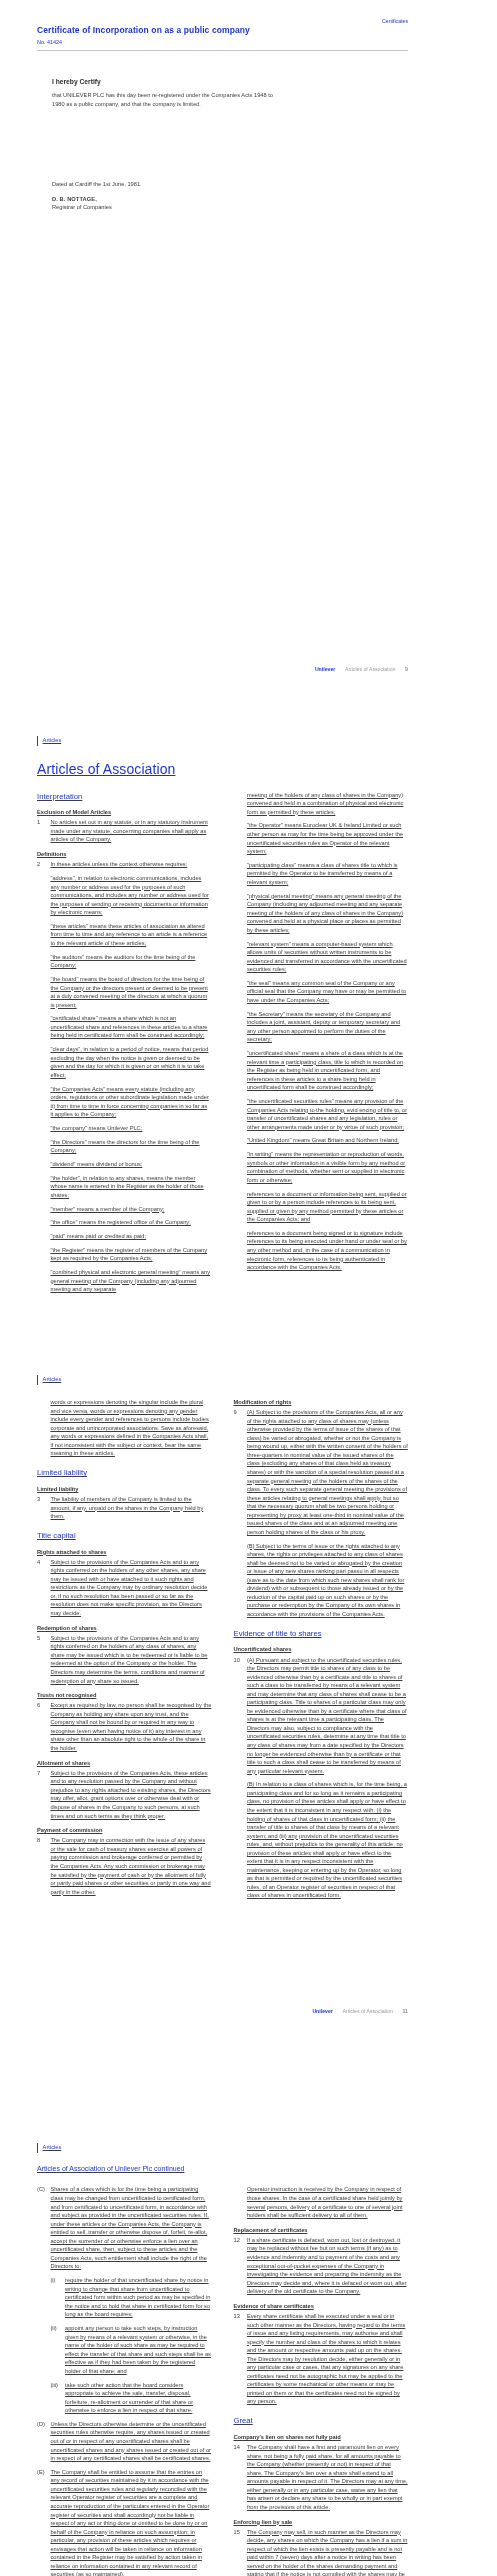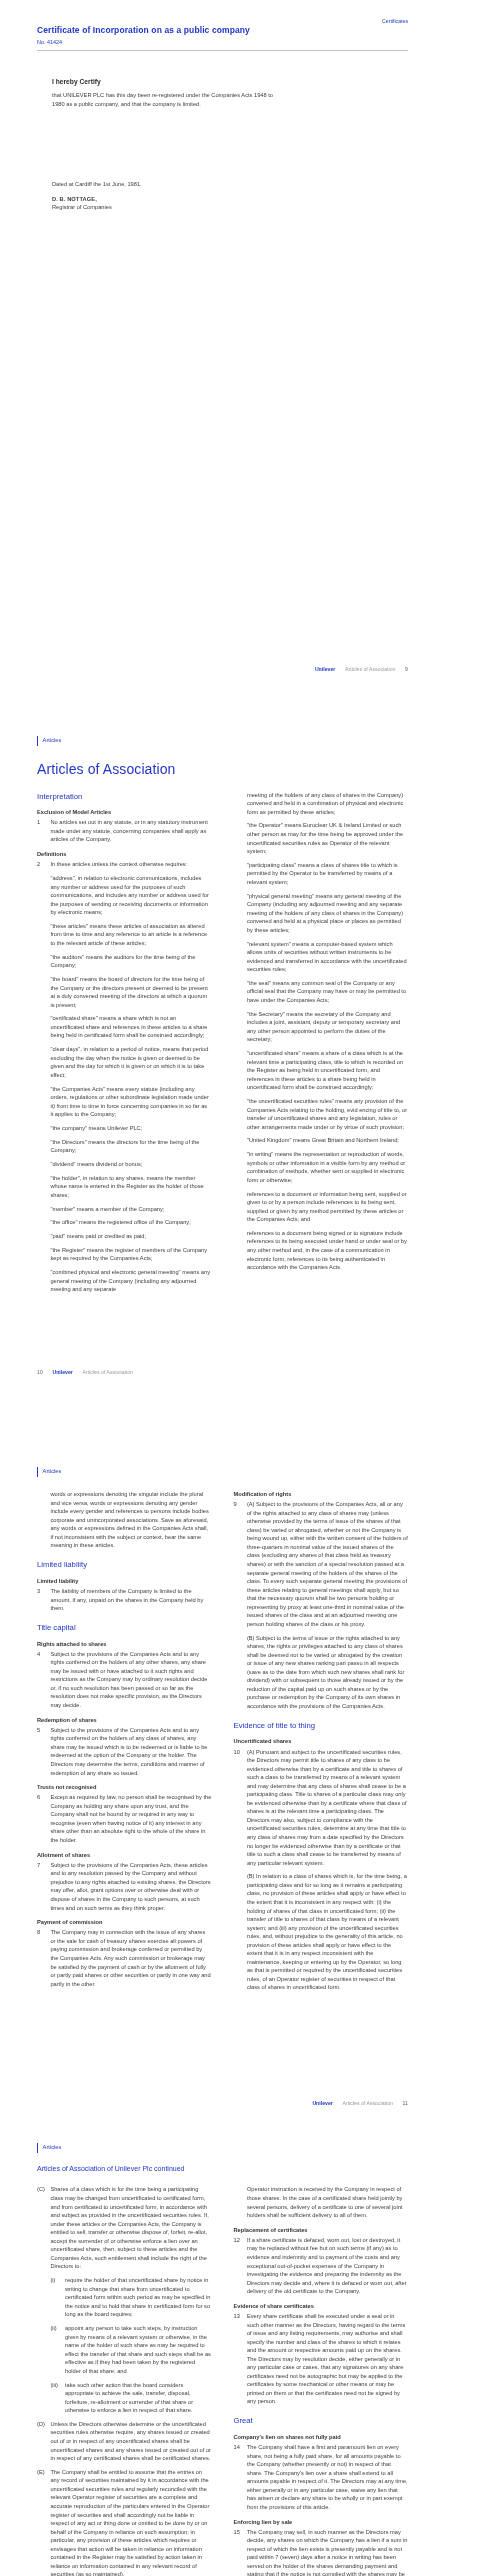--- a/index.html
+++ b/index.html
@@ -7,24 +7,24 @@
     --ink:#3c3c3c;
     --muted:#9b9b9b;
     --rule:#c4c4c4;
   }
   *{margin:0;padding:0;box-sizing:border-box;}
   html,body{background:#ffffff;}
   body{
     width:497px;height:2813px;position:relative;
     font-family:"Liberation Sans",sans-serif;color:var(--ink);
   }
-  .page{position:absolute;left:0;width:445px;height:703px;background:#fff;overflow:hidden;}
+  .page{position:absolute;left:0;width:445px;height:703px;background:#fff;overflow:hidden;text-decoration:underline;}
   #page-cert{top:0;}
   #page-10{top:703px;}
-  #page-11{top:1434px;}
+  #page-11{top:1342px;}
   #page-12{top:2110px;}
 
   
   .cert-corner{position:absolute;top:17.5px;right:37px;color:var(--brand);font-size:5.2px;}
   .cert-title{position:absolute;top:25px;left:37px;color:var(--brand);font-size:8.5px;font-weight:bold;letter-spacing:0.1px;}
   .cert-number{position:absolute;top:39px;left:37px;color:var(--brand);font-size:5.4px;}
   .cert-rule{position:absolute;top:50px;left:37px;right:37px;border-top:0.5px solid var(--rule);height:0;}
   .certify-heading{position:absolute;top:78px;left:52px;font-size:6.7px;font-weight:bold;color:#2b2b2b;}
   .certify-text{position:absolute;top:91px;left:52px;width:222px;font-size:5.7px;line-height:1.55;}
   .dated{position:absolute;top:181px;left:52px;font-size:5.7px;}
@@ -146,21 +146,21 @@
         <div class="blk p"><span class="num">6</span><span class="txt">Except as required by law, no person shall be recognised by the Company as holding any share upon any trust, and the Company shall not be bound by or required in any way to recognise (even when having notice of it) any interest in any share other than an absolute right to the whole of the share in the holder.</span></div>
         <div class="blk h2"><span class="txt">Allotment of shares</span></div>
         <div class="blk p"><span class="num">7</span><span class="txt">Subject to the provisions of the Companies Acts, these articles and to any resolution passed by the Company and without prejudice to any rights attached to existing shares, the Directors may offer, allot, grant options over or otherwise deal with or dispose of shares in the Company to such persons, at such times and on such terms as they think proper.</span></div>
         <div class="blk h2"><span class="txt">Payment of commission</span></div>
         <div class="blk p"><span class="num">8</span><span class="txt">The Company may in connection with the issue of any shares or the sale for cash of treasury shares exercise all powers of paying commission and brokerage conferred or permitted by the Companies Acts. Any such commission or brokerage may be satisfied by the payment of cash or by the allotment of fully or partly paid shares or other securities or partly in one way and partly in the other.</span></div>
       </div>
     <div class="col">
         <div class="blk h2"><span class="txt">Modification of rights</span></div>
         <div class="blk p"><span class="num">9</span><span class="txt">(A) Subject to the provisions of the Companies Acts, all or any of the rights attached to any class of shares may (unless otherwise provided by the terms of issue of the shares of that class) be varied or abrogated, whether or not the Company is being wound up, either with the written consent of the holders of three-quarters in nominal value of the issued shares of the class (excluding any shares of that class held as treasury shares) or with the sanction of a special resolution passed at a separate general meeting of the holders of the shares of the class. To every such separate general meeting the provisions of these articles relating to general meetings shall apply, but so that the necessary quorum shall be two persons holding or representing by proxy at least one-third in nominal value of the issued shares of the class and at an adjourned meeting one person holding shares of the class or his proxy.</span></div>
         <div class="blk p"><span class="txt">(B) Subject to the terms of issue or the rights attached to any shares, the rights or privileges attached to any class of shares shall be deemed not to be varied or abrogated by the creation or issue of any new shares ranking pari passu in all respects (save as to the date from which such new shares shall rank for dividend) with or subsequent to those already issued or by the reduction of the capital paid up on such shares or by the purchase or redemption by the Company of its own shares in accordance with the provisions of the Companies Acts.</span></div>
-        <div class="blk h1"><span class="txt">Evidence of title to thing</span></div>
+        <div class="blk h1"><span class="txt">Evidence of title to shares</span></div>
         <div class="blk h2"><span class="txt">Uncertificated shares</span></div>
         <div class="blk p"><span class="num">10</span><span class="txt">(A) Pursuant and subject to the uncertificated securities rules, the Directors may permit title to shares of any class to be evidenced otherwise than by a certificate and title to shares of such a class to be transferred by means of a relevant system and may determine that any class of shares shall cease to be a participating class. Title to shares of a particular class may only be evidenced otherwise than by a certificate where that class of shares is at the relevant time a participating class. The Directors may also, subject to compliance with the uncertificated securities rules, determine at any time that title to any class of shares may from a date specified by the Directors no longer be evidenced otherwise than by a certificate or that title to such a class shall cease to be transferred by means of any particular relevant system.</span></div>
         <div class="blk p"><span class="txt">(B) In relation to a class of shares which is, for the time being, a participating class and for so long as it remains a participating class, no provision of these articles shall apply or have effect to the extent that it is inconsistent in any respect with: (i) the holding of shares of that class in uncertificated form; (ii) the transfer of title to shares of that class by means of a relevant system; and (iii) any provision of the uncertificated securities rules, and, without prejudice to the generality of this article, no provision of these articles shall apply or have effect to the extent that it is in any respect inconsistent with the maintenance, keeping or entering up by the Operator, so long as that is permitted or required by the uncertificated securities rules, of an Operator register of securities in respect of that class of shares in uncertificated form.</span></div>
       </div>
   </div>
   <div class="page-footer align-right">
     <span class="f-brand">Unilever</span>
     <span class="f-doc">Articles of Association</span>
     <span class="f-num">11</span>
   </div>

